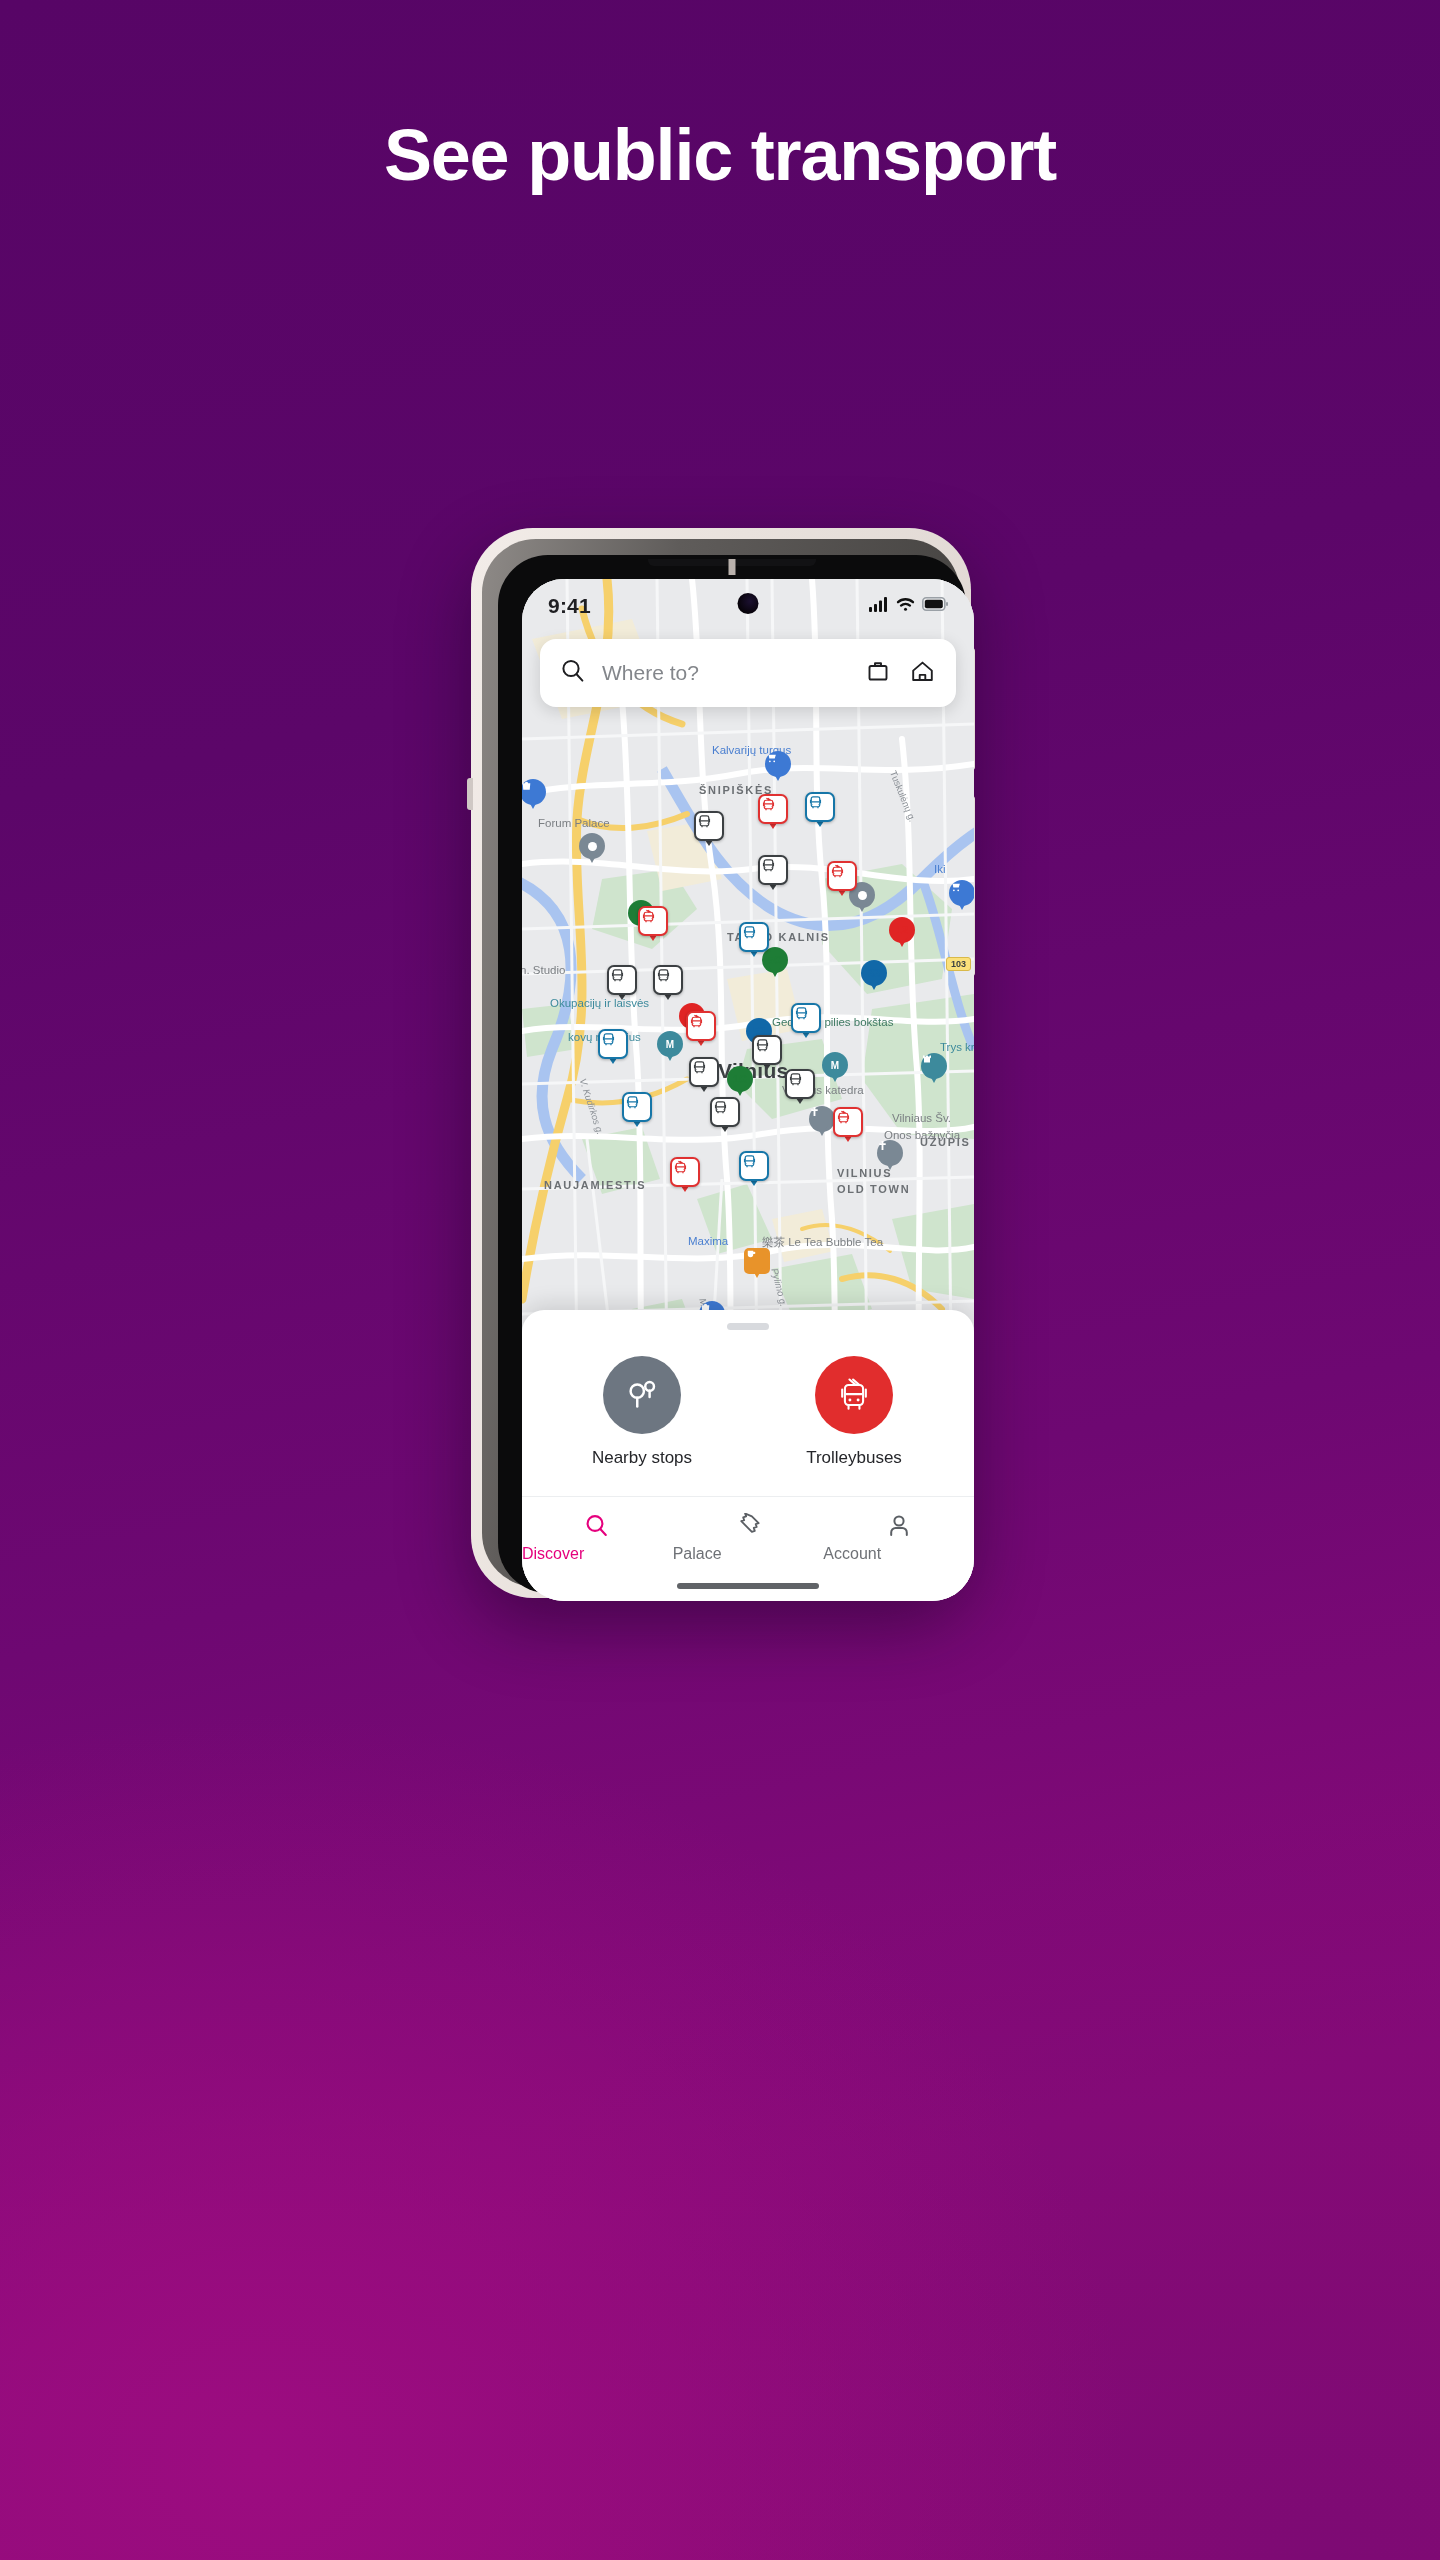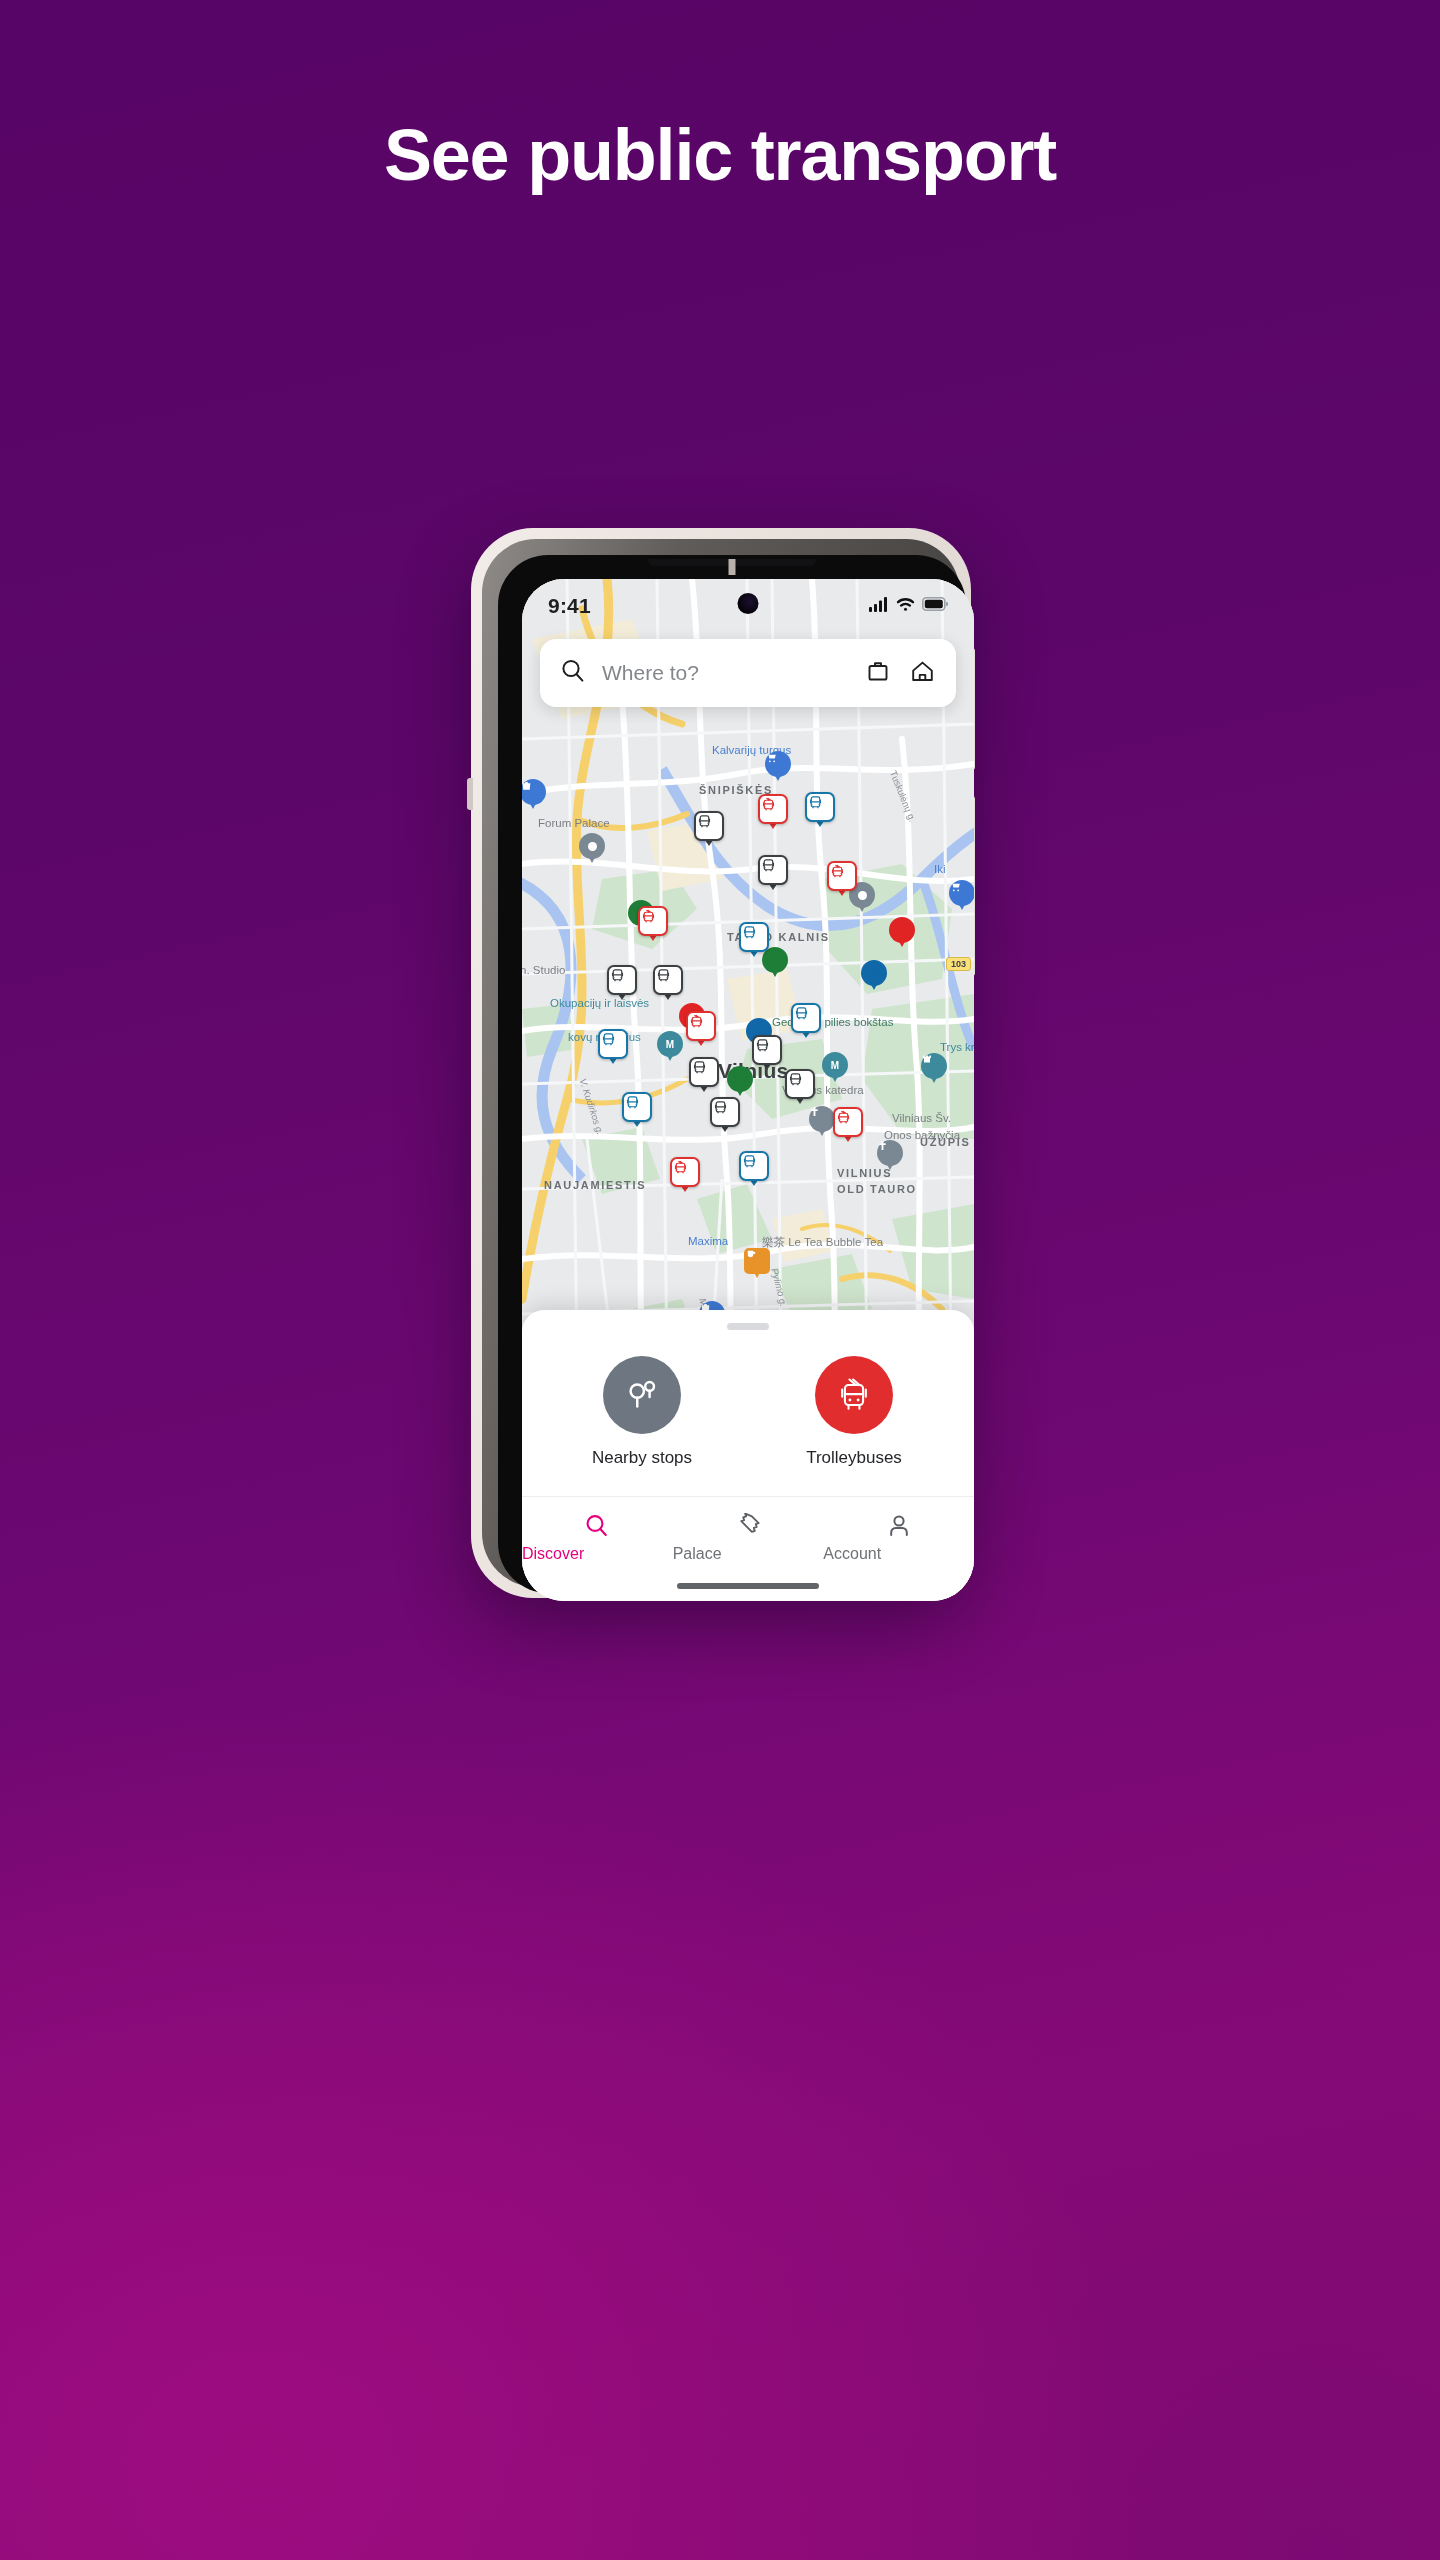--- a/index.html
+++ b/index.html
@@ -398,21 +398,21 @@
                 <path d="M342 930 L452 872"></path>
               </g>
             </svg>
 
             <div class="map-label lbl-city" style="left:196px;top:480px;">Vilnius</div>
 
             <div class="map-label lbl-district" style="left:177px;top:205px;">ŠNIPIŠKĖS</div>
             <div class="map-label lbl-district" style="left:205px;top:352px;">TAURO KALNIS</div>
             <div class="map-label lbl-district" style="left:22px;top:600px;">NAUJAMIESTIS</div>
             <div class="map-label lbl-district" style="left:315px;top:588px;">VILNIUS</div>
-            <div class="map-label lbl-district" style="left:315px;top:604px;">OLD TAURO</div>
+            <div class="map-label lbl-district" style="left:315px;top:604px;">OLD TOWN</div>
             <div class="map-label lbl-district" style="left:398px;top:557px;">UŽUPIS</div>
 
             <div class="map-label lbl-poi-blue" style="left:190px;top:165px;">Kalvarijų turgus</div>
             <div class="map-label lbl-poi" style="left:16px;top:238px;">Forum Palace</div>
             <div class="map-label lbl-poi-blue" style="left:412px;top:284px;">Iki</div>
             <div class="map-label lbl-street" style="left:376px;top:190px;transform:rotate(68deg);transform-origin:left top;">Tuskulėnų g.</div>
             <div class="map-label lbl-poi" style="left:-2px;top:385px;">n. Studio</div>
             <div class="map-label lbl-poi-teal" style="left:28px;top:418px;">Okupacijų ir laisvės</div>
             <div class="map-label lbl-poi-teal" style="left:46px;top:452px;">kovų muziejus</div>
             <div class="map-label lbl-poi-green" style="left:250px;top:437px;">Gedimino pilies bokštas</div>

